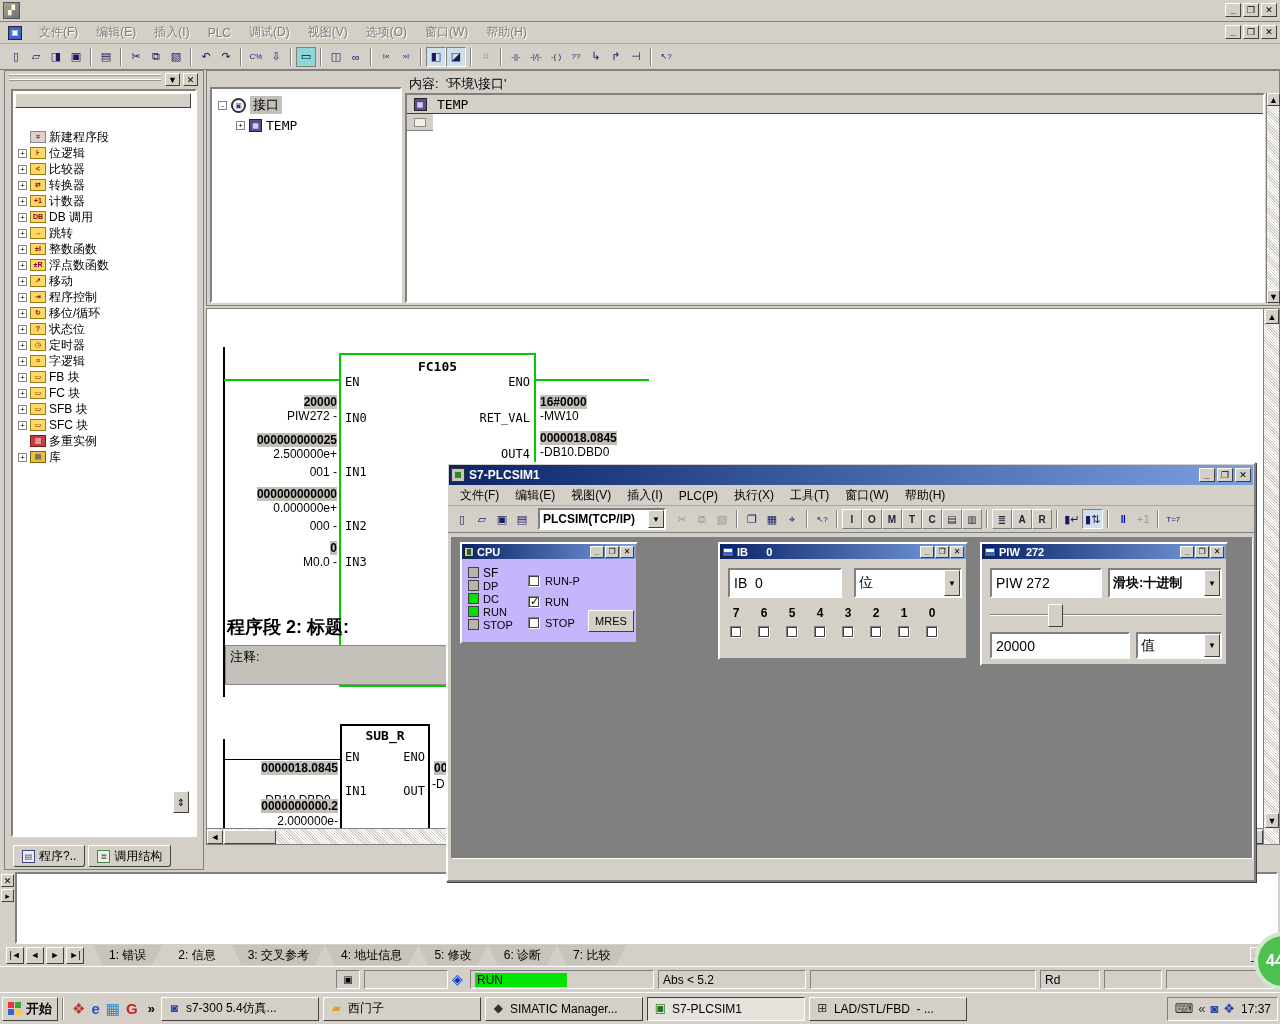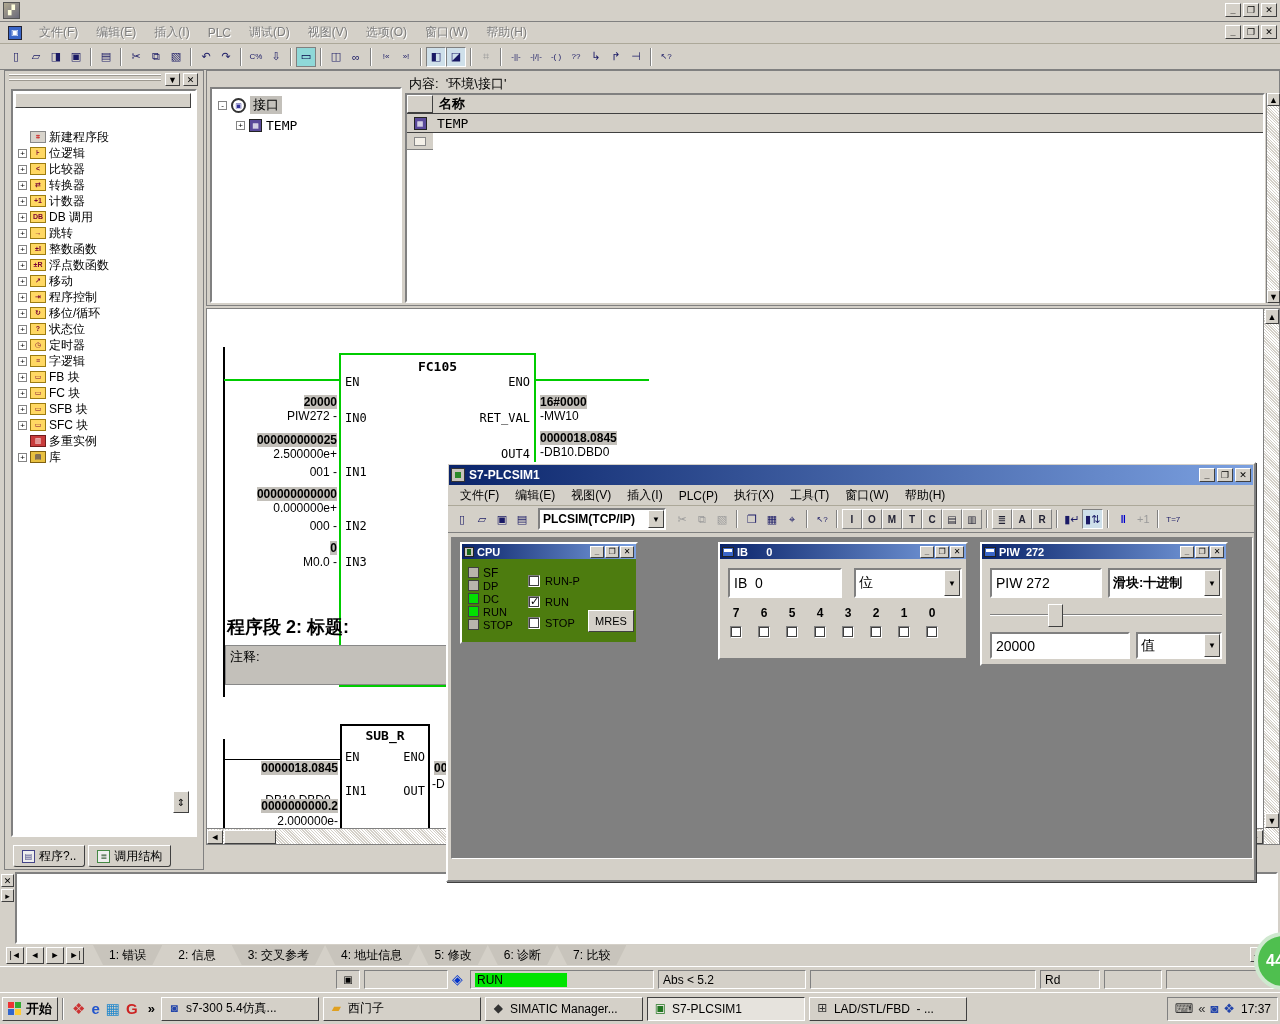--- a/index.html
+++ b/index.html
@@ -301,24 +301,20 @@
     </div>
     <div class="flex" style="height:20px;padding-left:24px;gap:4px">
       <span class="plus">+</span>
       <span style="width:13px;height:13px;background:#5a4a9a;border:1px solid #222;color:#fff;font-size:7px;text-align:center;line-height:11px">▦</span>
       <span class="mono" style="font-size:13px">TEMP</span>
     </div>
   </div>
 
   <div class="abs pre" style="left:202px;top:4px;font-size:13px">内容:  '环境\接口'</div>
   <div class="abs sunken" style="left:198px;top:22px;width:860px;height:210px;background:#fff">
-    <div class="flex" style="height:19px;background:#d4d0c8;border-bottom:1px solid #404040">
-      <span class="raised1" style="width:26px;height:100%;background:#d4d0c8"></span>
-      <span class="b" style="padding-left:6px;font-size:13px">名称</span>
-    </div>
     <div class="flex" style="height:19px;background:#d4d0c8;border-bottom:1px solid #404040">
       <span class="flex" style="width:26px;height:100%;justify-content:center">
           <span style="width:13px;height:13px;background:#5a4a9a;border:1px solid #222;color:#fff;font-size:7px;text-align:center;line-height:11px">▦</span>
         </span>
       <span class="mono" style="padding-left:4px;font-size:13px">TEMP</span>
     </div>
     <div class="flex" style="height:17px">
       <span class="flex" style="width:26px;height:100%;justify-content:center;background:#d4d0c8;border-bottom:1px solid #808080">
           <span style="width:12px;height:9px;background:#f4f0e8;border:1px solid #888"></span>
         </span>
@@ -499,21 +495,21 @@
         <span class="ti sep"></span>
         <span class="ti blue">‖</span>
         <span class="ti dim">+1</span>
         <span class="ti sep"></span>
         <span class="ti tiny">T=7</span>
       </span>
   </div>
 
   <div class="abs sunken1" style="left:3px;top:73px;width:802px;height:322px;background:#808080">
 
-    <div class="abs raised" style="left:8px;top:4px;width:178px;height:102px;background:#4d7c0f">
+    <div class="abs raised" style="left:8px;top:4px;width:178px;height:102px;background:#c4b5fd">
       <div class="tgrad flex" style="height:15px;padding:0 2px;gap:3px">
         <span style="width:10px;height:10px;background:#c8c4bc;border:1px solid #222">
             <span style="display:block;width:4px;height:6px;margin:1px auto;background:#1a6a1a"></span>
           </span>
         <span class="b" style="color:#fff;font-size:11px">CPU</span>
         <span class="flex" style="margin-left:auto;gap:1px">
           <span class="btn wbs">_</span>
           <span class="btn wbs">❐</span>
           <span class="btn wbs">✕</span>
         </span>

